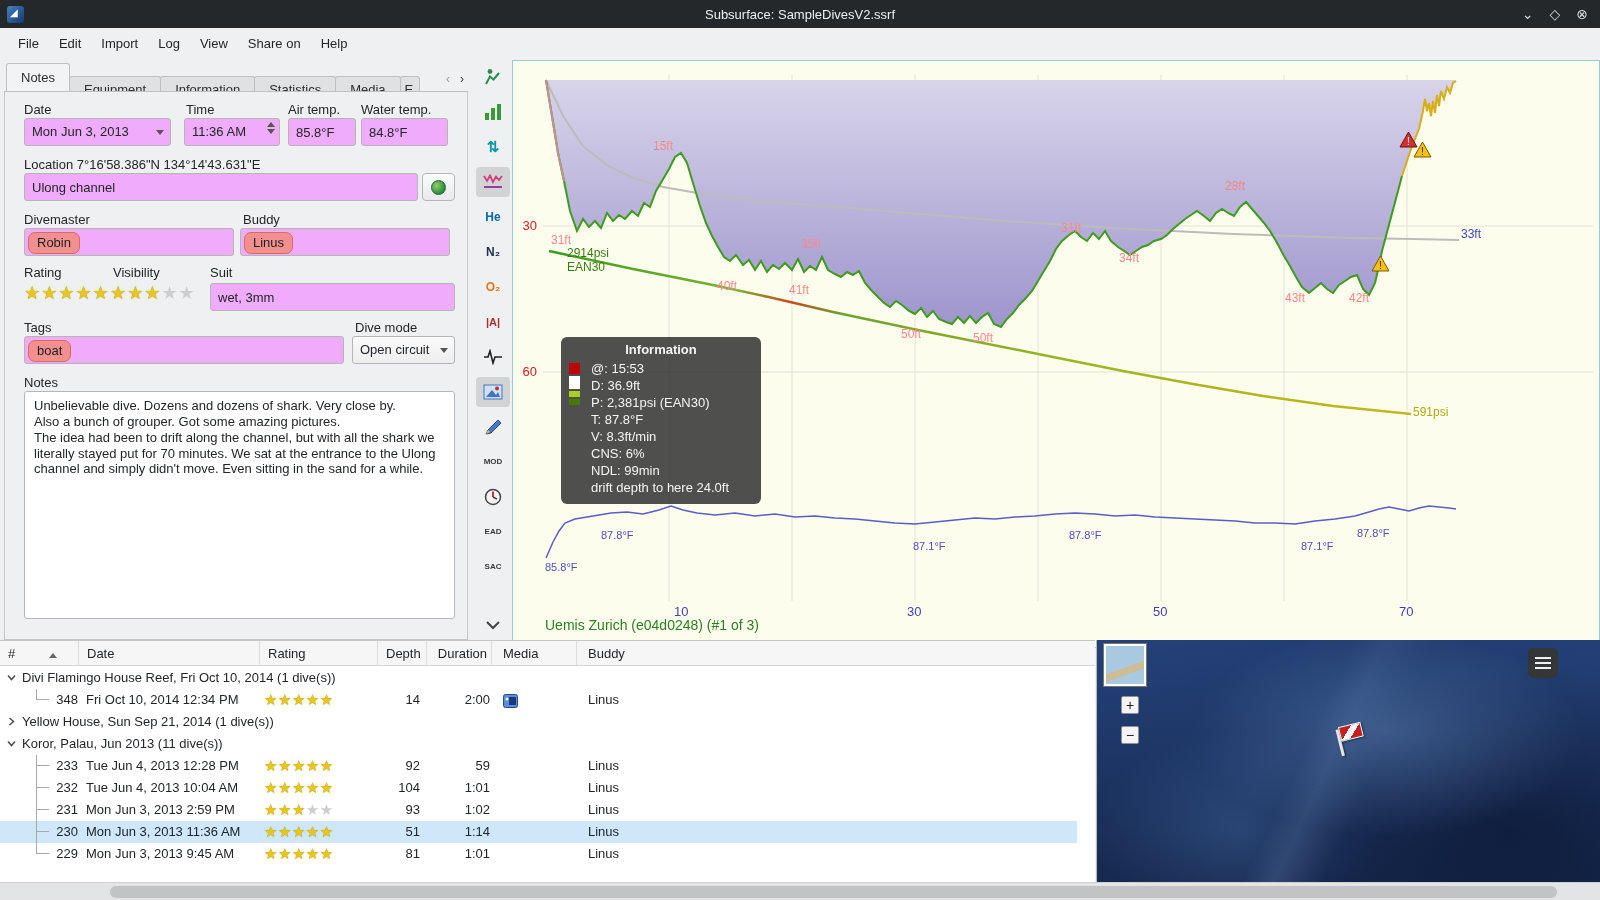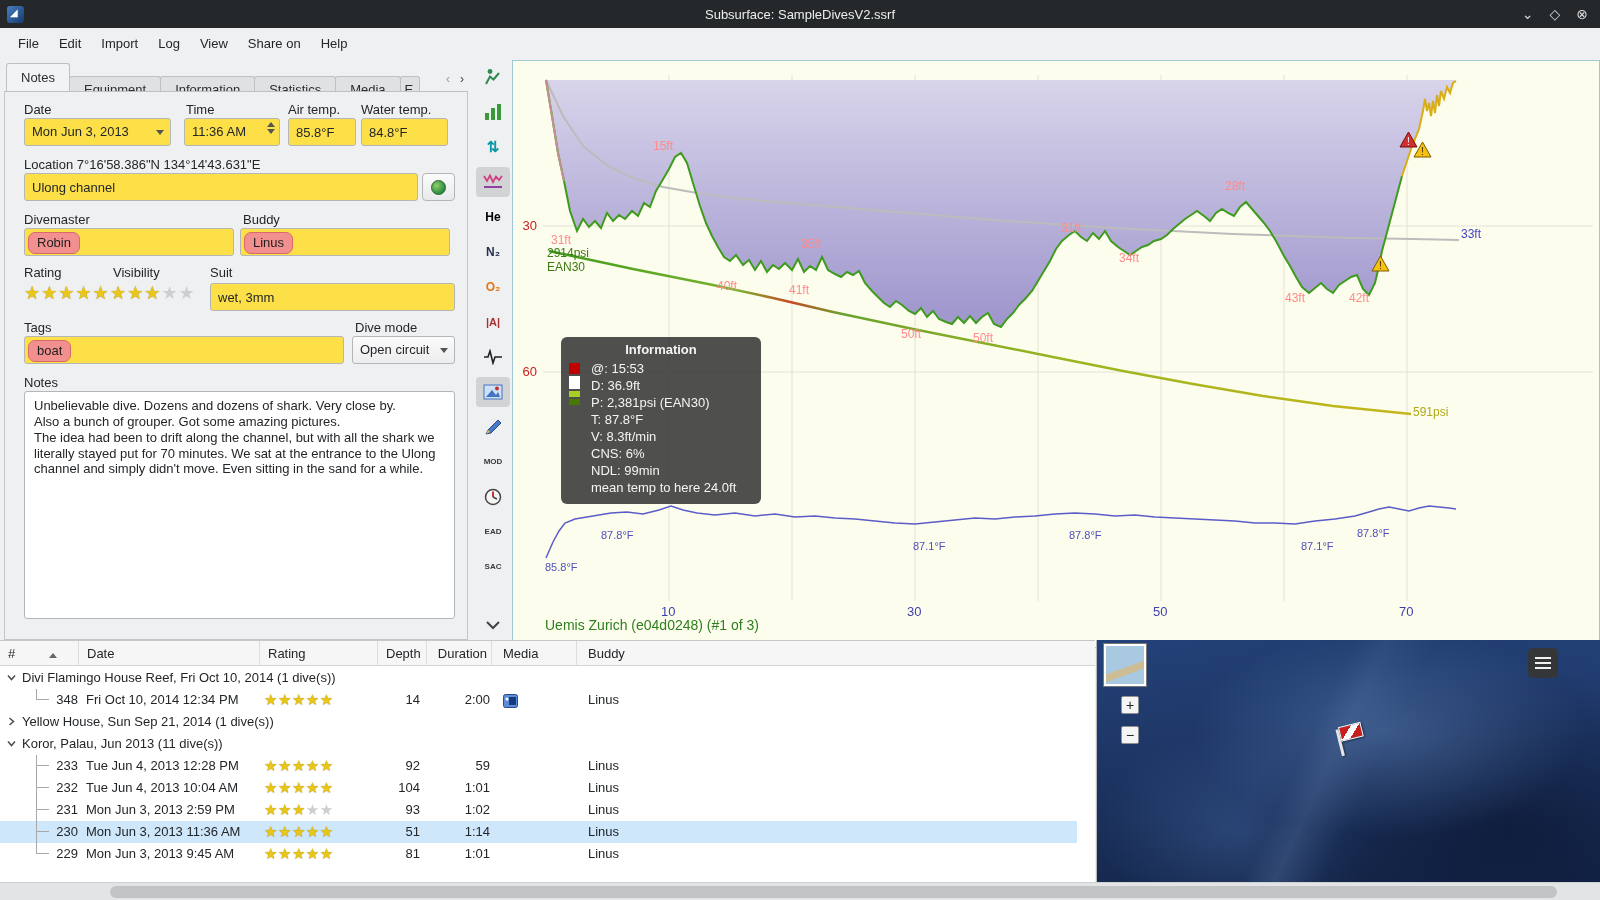--- a/index.html
+++ b/index.html
@@ -22,53 +22,53 @@
   .tabbar { position:absolute; left:6px; top:63px; height:29px; display:flex; align-items:flex-end; }
   .tab { height:16px; line-height:26px; padding:0 14px; background:#e0e1e2; border:1px solid #bfc0c1; border-bottom:none; border-radius:3px 3px 0 0; margin-right:-1px; color:#2b2e31; }
   .tab.active { background:#f2f3f4; height:29px; line-height:28px; }
   .tab.cut { width:20px; padding:0 4px; overflow:hidden; }
   .tab-scroll { position:absolute; left:441px; top:68px; display:flex; }
   .tab-scroll .ts-btn { width:14px; height:22px; color:#9a9b9c; font-size:12px; line-height:22px; text-align:center; }
   .tab-scroll .ts-btn.en { color:#444; }
   .pane { position:absolute; left:4px; top:91px; width:464px; height:549px; border:1px solid #c4c5c6; border-top:1px solid #bfc0c1; background:#eff0f1; }
 
   .flabel { position:absolute; color:#232629; }
-  .field { position:absolute; background:#fde047; border:1px solid #b4b6b8; border-radius:3px; height:28px; line-height:26px; padding:0 7px; font-size:13px; color:#232629; }
+  .field { position:absolute; background:#f0abfc; border:1px solid #b4b6b8; border-radius:3px; height:28px; line-height:26px; padding:0 7px; font-size:13px; color:#232629; }
   input.field { font-family:inherit; }
   .combo .arrow { position:absolute; right:6px; top:11px; width:0; height:0; border-left:4px solid transparent; border-right:4px solid transparent; border-top:5px solid #555; }
   .spin .updown { position:absolute; right:4px; top:3px; display:flex; flex-direction:column; gap:2px; }
   .spin .updown i { width:0; height:0; border-left:4px solid transparent; border-right:4px solid transparent; display:block; }
   .spin .up { border-bottom:5px solid #555; }
   .spin .down { border-top:5px solid #555; }
   .chip { display:inline-block; margin-top:3px; padding:1px 8px 2px 8px; background:#f29090; border:1px solid #d96a6a; border-radius:7px; color:#1e1e1e; line-height:17px; }
   .globe-btn { position:absolute; left:422px; top:173px; width:33px; height:28px; border:1px solid #b4b6b8; border-radius:4px; background:linear-gradient(#fbfbfb,#e8e9ea); display:flex; align-items:center; justify-content:center; }
   .globe { width:15px; height:15px; border-radius:50%; background:radial-gradient(circle at 35% 35%, #8fd06a, #2d8a3e 70%); border:1px solid #1f6530; }
   .stars-on { color:#e9c71a; text-shadow:0 0 1px #8a7100; }
   .stars-off { color:#cdced0; }
   .form-stars { position:absolute; font-size:18px; letter-spacing:1px; }
   textarea.notes { position:absolute; left:24px; top:391px; width:431px; height:228px; background:#fff; border:1px solid #b4b6b8; border-radius:3px; padding:6px 9px; font-family:inherit; font-size:13px; line-height:1.22; color:#232629; resize:none; white-space:pre-wrap; }
 
   
   .ptb { position:absolute; left:474px; top:62px; width:38px; height:578px; display:flex; flex-direction:column; align-items:center; gap:5px; }
   .ptb-btn { width:34px; height:30px; border:none; background:transparent; display:flex; align-items:center; justify-content:center; }
   .ptb-btn.on { background:#d2d3d4; border-radius:4px; }
   .ptb-txt { font-weight:bold; }
-  .t-he { color:#000000; font-size:12px; }
+  .t-he { color:#0369a1; font-size:12px; }
   .t-n2 { color:#25314e; font-size:12px; }
   .t-o2 { color:#e07818; font-size:12px; }
   .t-aa { color:#a83030; font-size:11px; }
   .t-sm { color:#3a3a3a; font-size:8px; line-height:1.1; text-align:center; }
   .ptb-collapse { margin-top:auto; }
 
   
   .chart { position:absolute; left:512px; top:60px; width:1088px; height:588px; background:#fdfdee; border:1px solid #9ec7d8; overflow:hidden; }
   .chart svg.plot { position:absolute; left:0; top:0; }
   .clabel { position:absolute; white-space:nowrap; }
   .depth-l { color:#ff8a8a; font-size:12px; }
-  .press-s { color:#3a7a10; font-size:12px; }
+  .press-s { color:#3a7a10; font-size:12px;margin-left:20px; }
   .press-e { color:#b0a818; font-size:12px; }
   .temp-l { color:#5050b8; font-size:11px; }
   .ytick { color:#cc2020; font-size:13px; width:22px; text-align:right; }
   .xtick { color:#3f3fb0; font-size:13px; }
   .mean-l { color:#4444bb; font-size:12px; }
   .dc-l { color:#2e7d1e; font-size:14px; }
   .pf-tooltip { position:absolute; left:48px; top:276px; width:200px; background:rgba(55,55,55,0.88); border-radius:6px; color:#f4f4f4; padding:5px 8px 8px 8px; }
   .tt-title { text-align:center; font-weight:bold; font-size:13px; margin-bottom:3px; }
   .tt-legend { position:absolute; left:8px; top:26px; display:flex; flex-direction:column; gap:2px; }
   .tt-legend i { display:block; width:11px; }
@@ -324,21 +324,21 @@
 
     <polyline fill="none" stroke="#c49090" stroke-width="2" points="33,19 39,55 45,92 51,120"></polyline>
 
     <polyline fill="none" stroke="url(#pressg)" stroke-width="2.5" points="36,190 120,208 200,224 260,237 320,251 400,268 470,282 540,296 610,310 680,323 750,335 820,345 898,353"></polyline>
 
     <polyline fill="none" stroke="#5c5cc8" stroke-width="1.5" points="33,497 40,481 46,470 52,462 62,458 80,455 98,452 114,451 130,453 146,449 158,445 170,449 184,452 202,454 222,452 242,455 262,453 282,456 302,455 322,457 342,458 362,460 382,462 402,463 422,461 442,459 462,457 482,458 502,456 522,455 542,453 562,452 582,453 602,455 622,454 642,456 662,457 682,458 702,459 722,460 742,462 762,462 782,463 802,460 822,458 842,455 856,451 866,448 876,446 886,448 896,450 906,447 916,445 926,446 936,447 943,448"></polyline>
   </svg>
 
   <span class="clabel ytick" style="left:2px; top:157px;">30</span>
   <span class="clabel ytick" style="left:2px; top:303px;">60</span>
-  <span class="clabel xtick" style="left:148px; top:543px;">10</span>
+  <span class="clabel xtick" style="left:161px; top:543px;">10</span>
   <span class="clabel xtick" style="left:394px; top:543px;">30</span>
   <span class="clabel xtick" style="left:640px; top:543px;">50</span>
   <span class="clabel xtick" style="left:886px; top:543px;">70</span>
 
   <span class="clabel depth-l" style="left:140px; top:78px;">15ft</span>
   <span class="clabel depth-l" style="left:38px; top:172px;">31ft</span>
   <span class="clabel depth-l" style="left:204px; top:218px;">40ft</span>
   <span class="clabel depth-l" style="left:288px; top:176px;">35ft</span>
   <span class="clabel depth-l" style="left:276px; top:222px;">41ft</span>
   <span class="clabel depth-l" style="left:388px; top:266px;">50ft</span>
@@ -385,21 +385,21 @@
       <i style="height:6px; background:#487800;"></i>
     </div>
     <div class="tt-lines">
       <div>@: 15:53</div>
       <div>D: 36.9ft</div>
       <div>P: 2,381psi (EAN30)</div>
       <div>T: 87.8°F</div>
       <div>V: 8.3ft/min</div>
       <div>CNS: 6%</div>
       <div>NDL: 99min</div>
-      <div>mean temp to here 24.0ft</div>
+      <div>drift depth to here 24.0ft</div>
     </div>
   </div>
 </div>
 
 <div class="divelist">
   <div class="dl-head">
     <span class="dl-h" style="left:0; width:79px;"><span>#</span><i class="sort-up"></i></span>
     <span class="dl-h" style="left:79px; width:181px;">Date</span>
     <span class="dl-h" style="left:260px; width:118px;">Rating</span>
     <span class="dl-h" style="left:378px; width:49px; text-align:right; padding-right:6px;">Depth</span>

